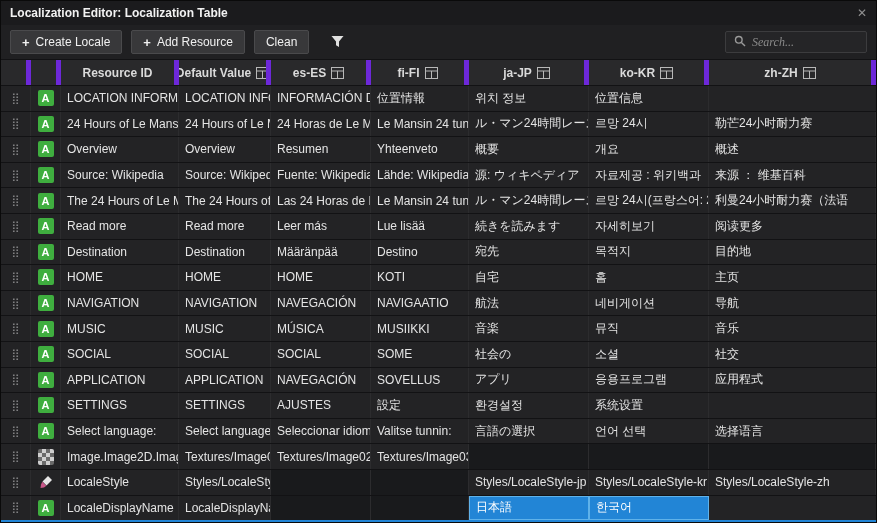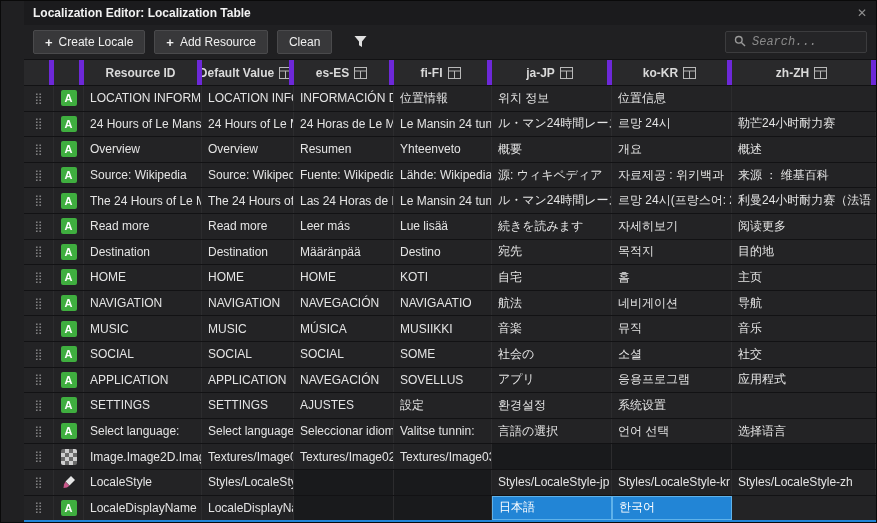--- a/index.html
+++ b/index.html
@@ -9,21 +9,20 @@
     font-size: 12px;
     background: #202022;
     color: #e8e8e8;
     overflow: hidden;
   }
   .window {
     width: 877px; height: 523px;
     display: flex; flex-direction: column;
     background: #202022;
     border: 1px solid #0a0a0a;
-    padding-left: 23px;
   }
   
   .titlebar {
     flex: 0 0 24px;
     display: flex; align-items: center;
     padding: 0 9px;
     background: #1b1b1d;
   }
   .titlebar .title { font-weight: 700; font-size: 12px; color: #f2f2f2; }
   .titlebar .close { margin-left: auto; color: #8f8f8f; font-size: 12px; cursor: pointer; }
@@ -46,21 +45,21 @@
   .search {
     margin-left: auto;
     display: flex; align-items: center; gap: 6px;
     width: 142px; height: 22px;
     background: #252527; border: 1px solid #3c3c3e; border-radius: 2px;
     padding: 0 8px;
   }
   .search input {
     width: 100%; background: transparent; border: 0; outline: 0;
     color: #cfcfcf; font-size: 12px; font-style: italic;
-    font-family: Liberation Mono, monospace;
+    font-family: Liberation Serif, serif;
   }
   .search input::placeholder { color: #8a8a8a; font-style: italic; }
   
   .table { flex: 1; display: flex; flex-direction: column; overflow: hidden; border-top: 1px solid #121214; }
   .thead, .tr {
     display: grid;
     grid-template-columns: 30px 30px 118px 92px 100px 98px 120px 120px 1fr;
   }
   .thead { flex: 0 0 26px; background: #29292b; border-bottom: 1px solid #121214; }
   .th {

